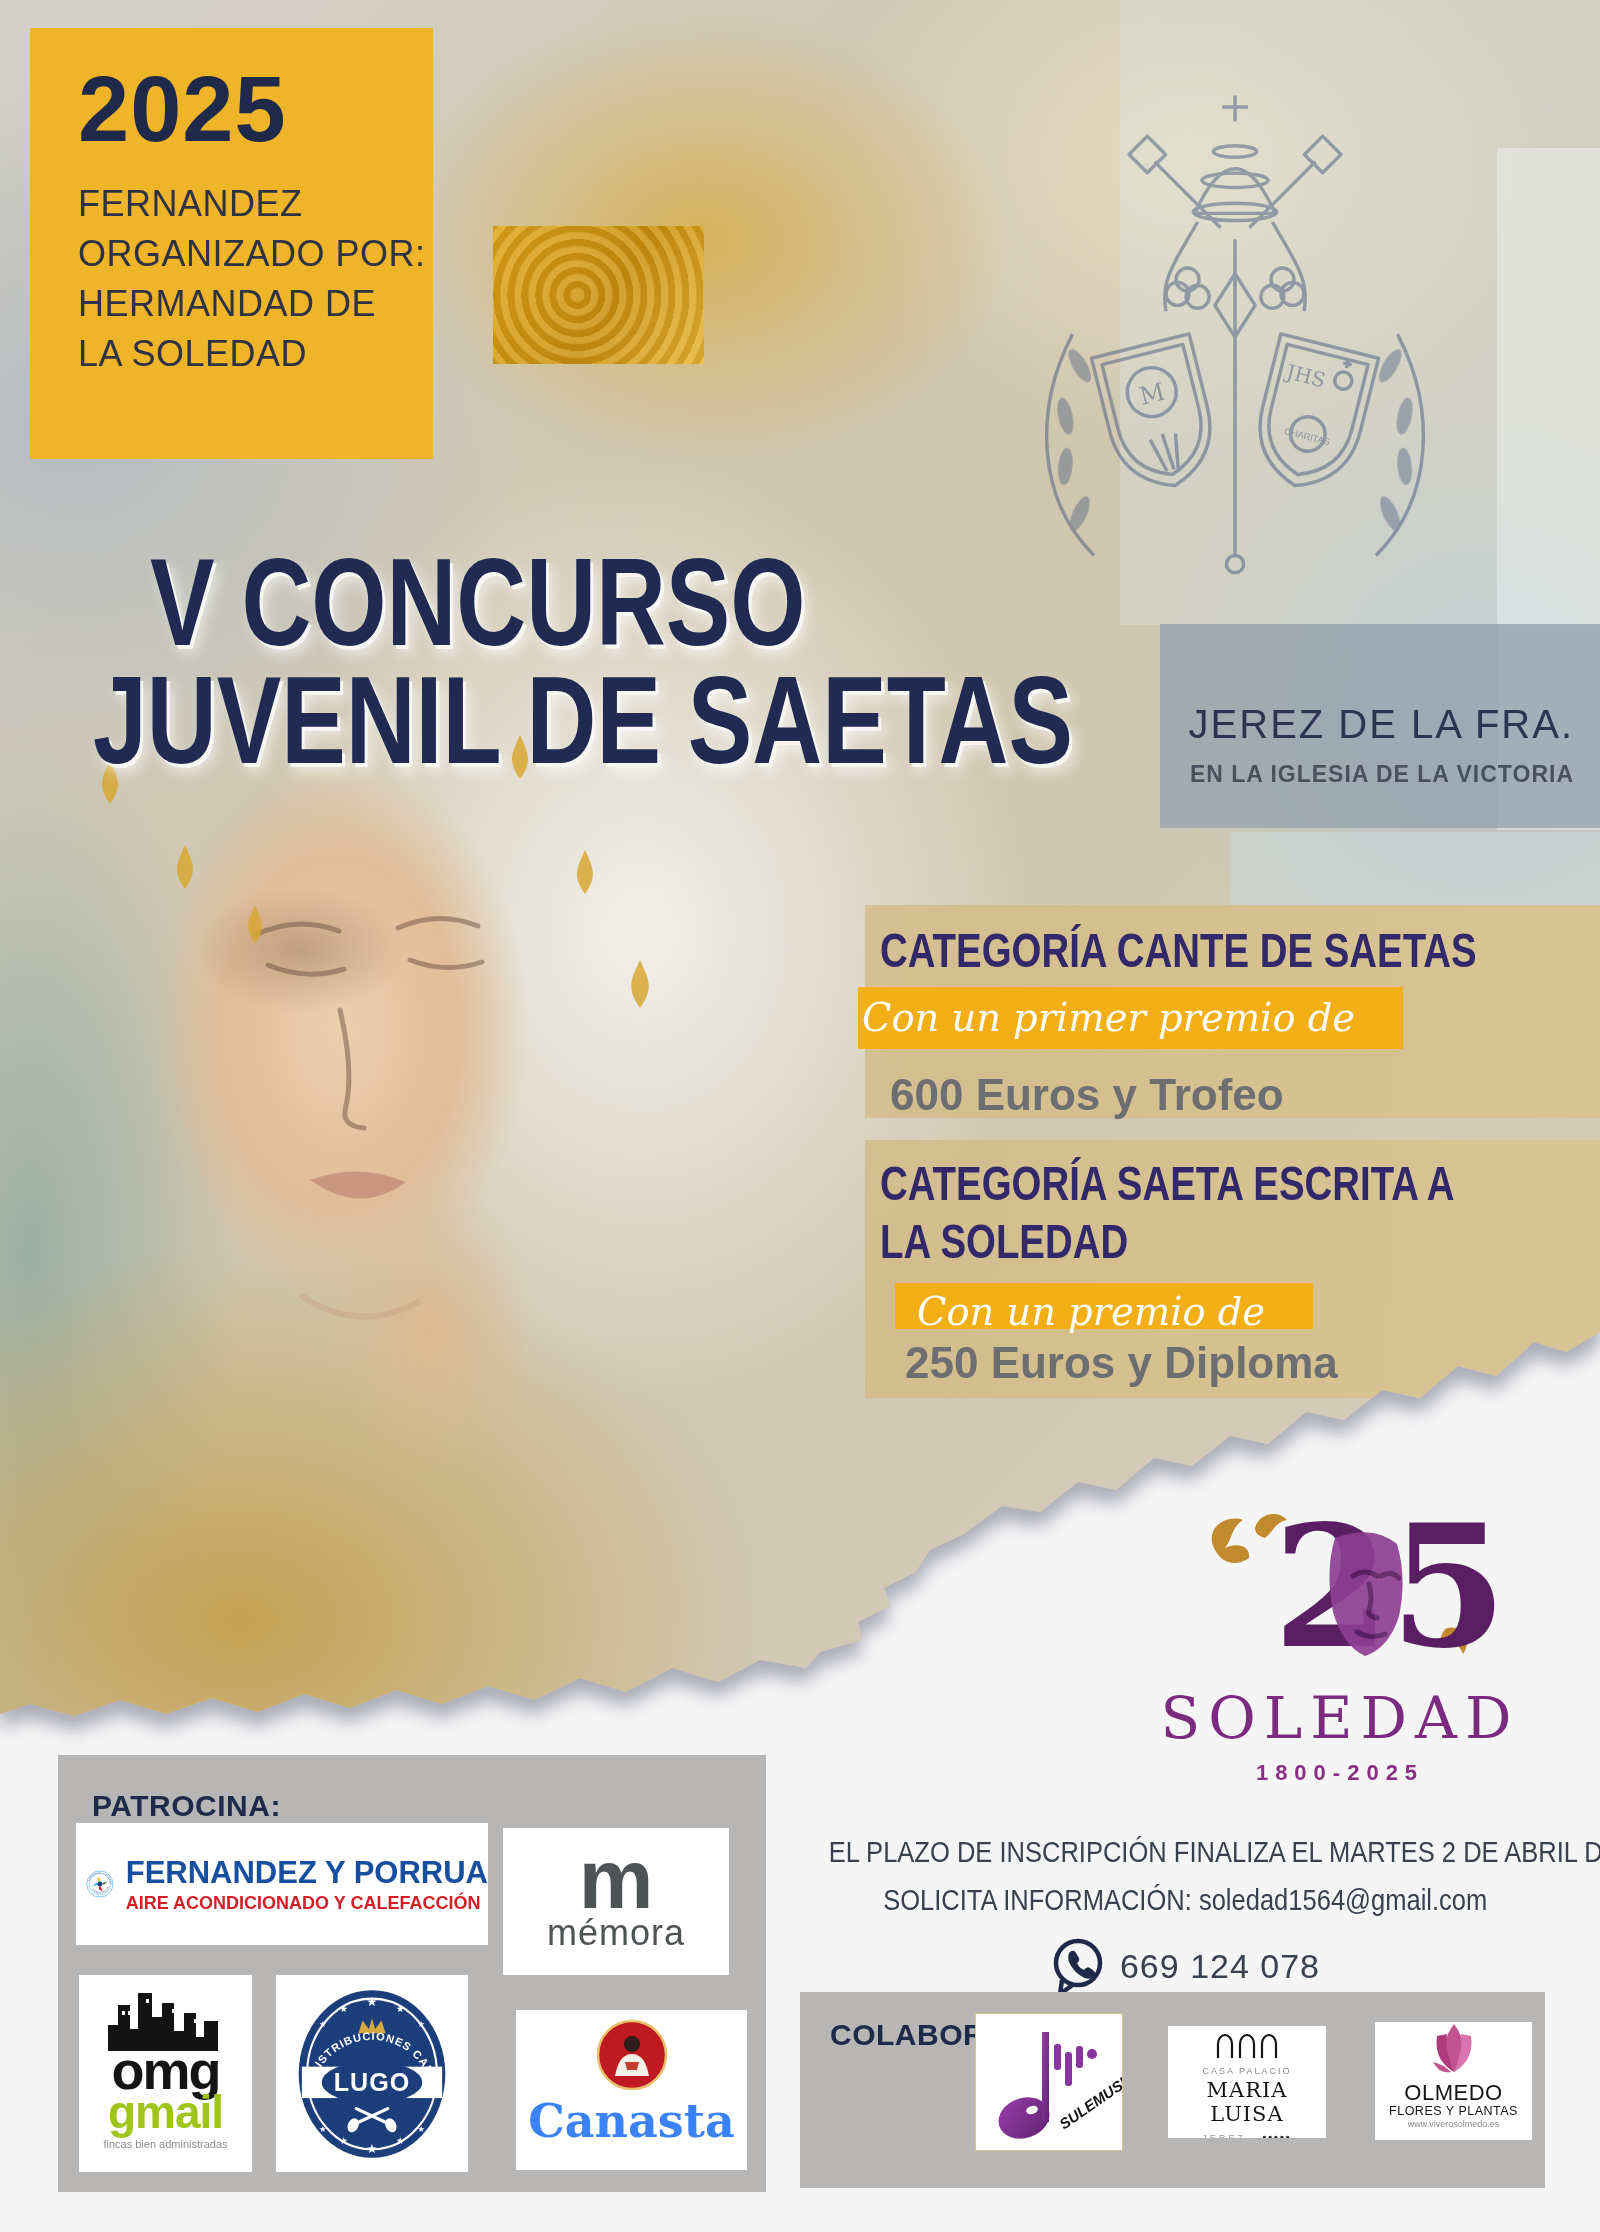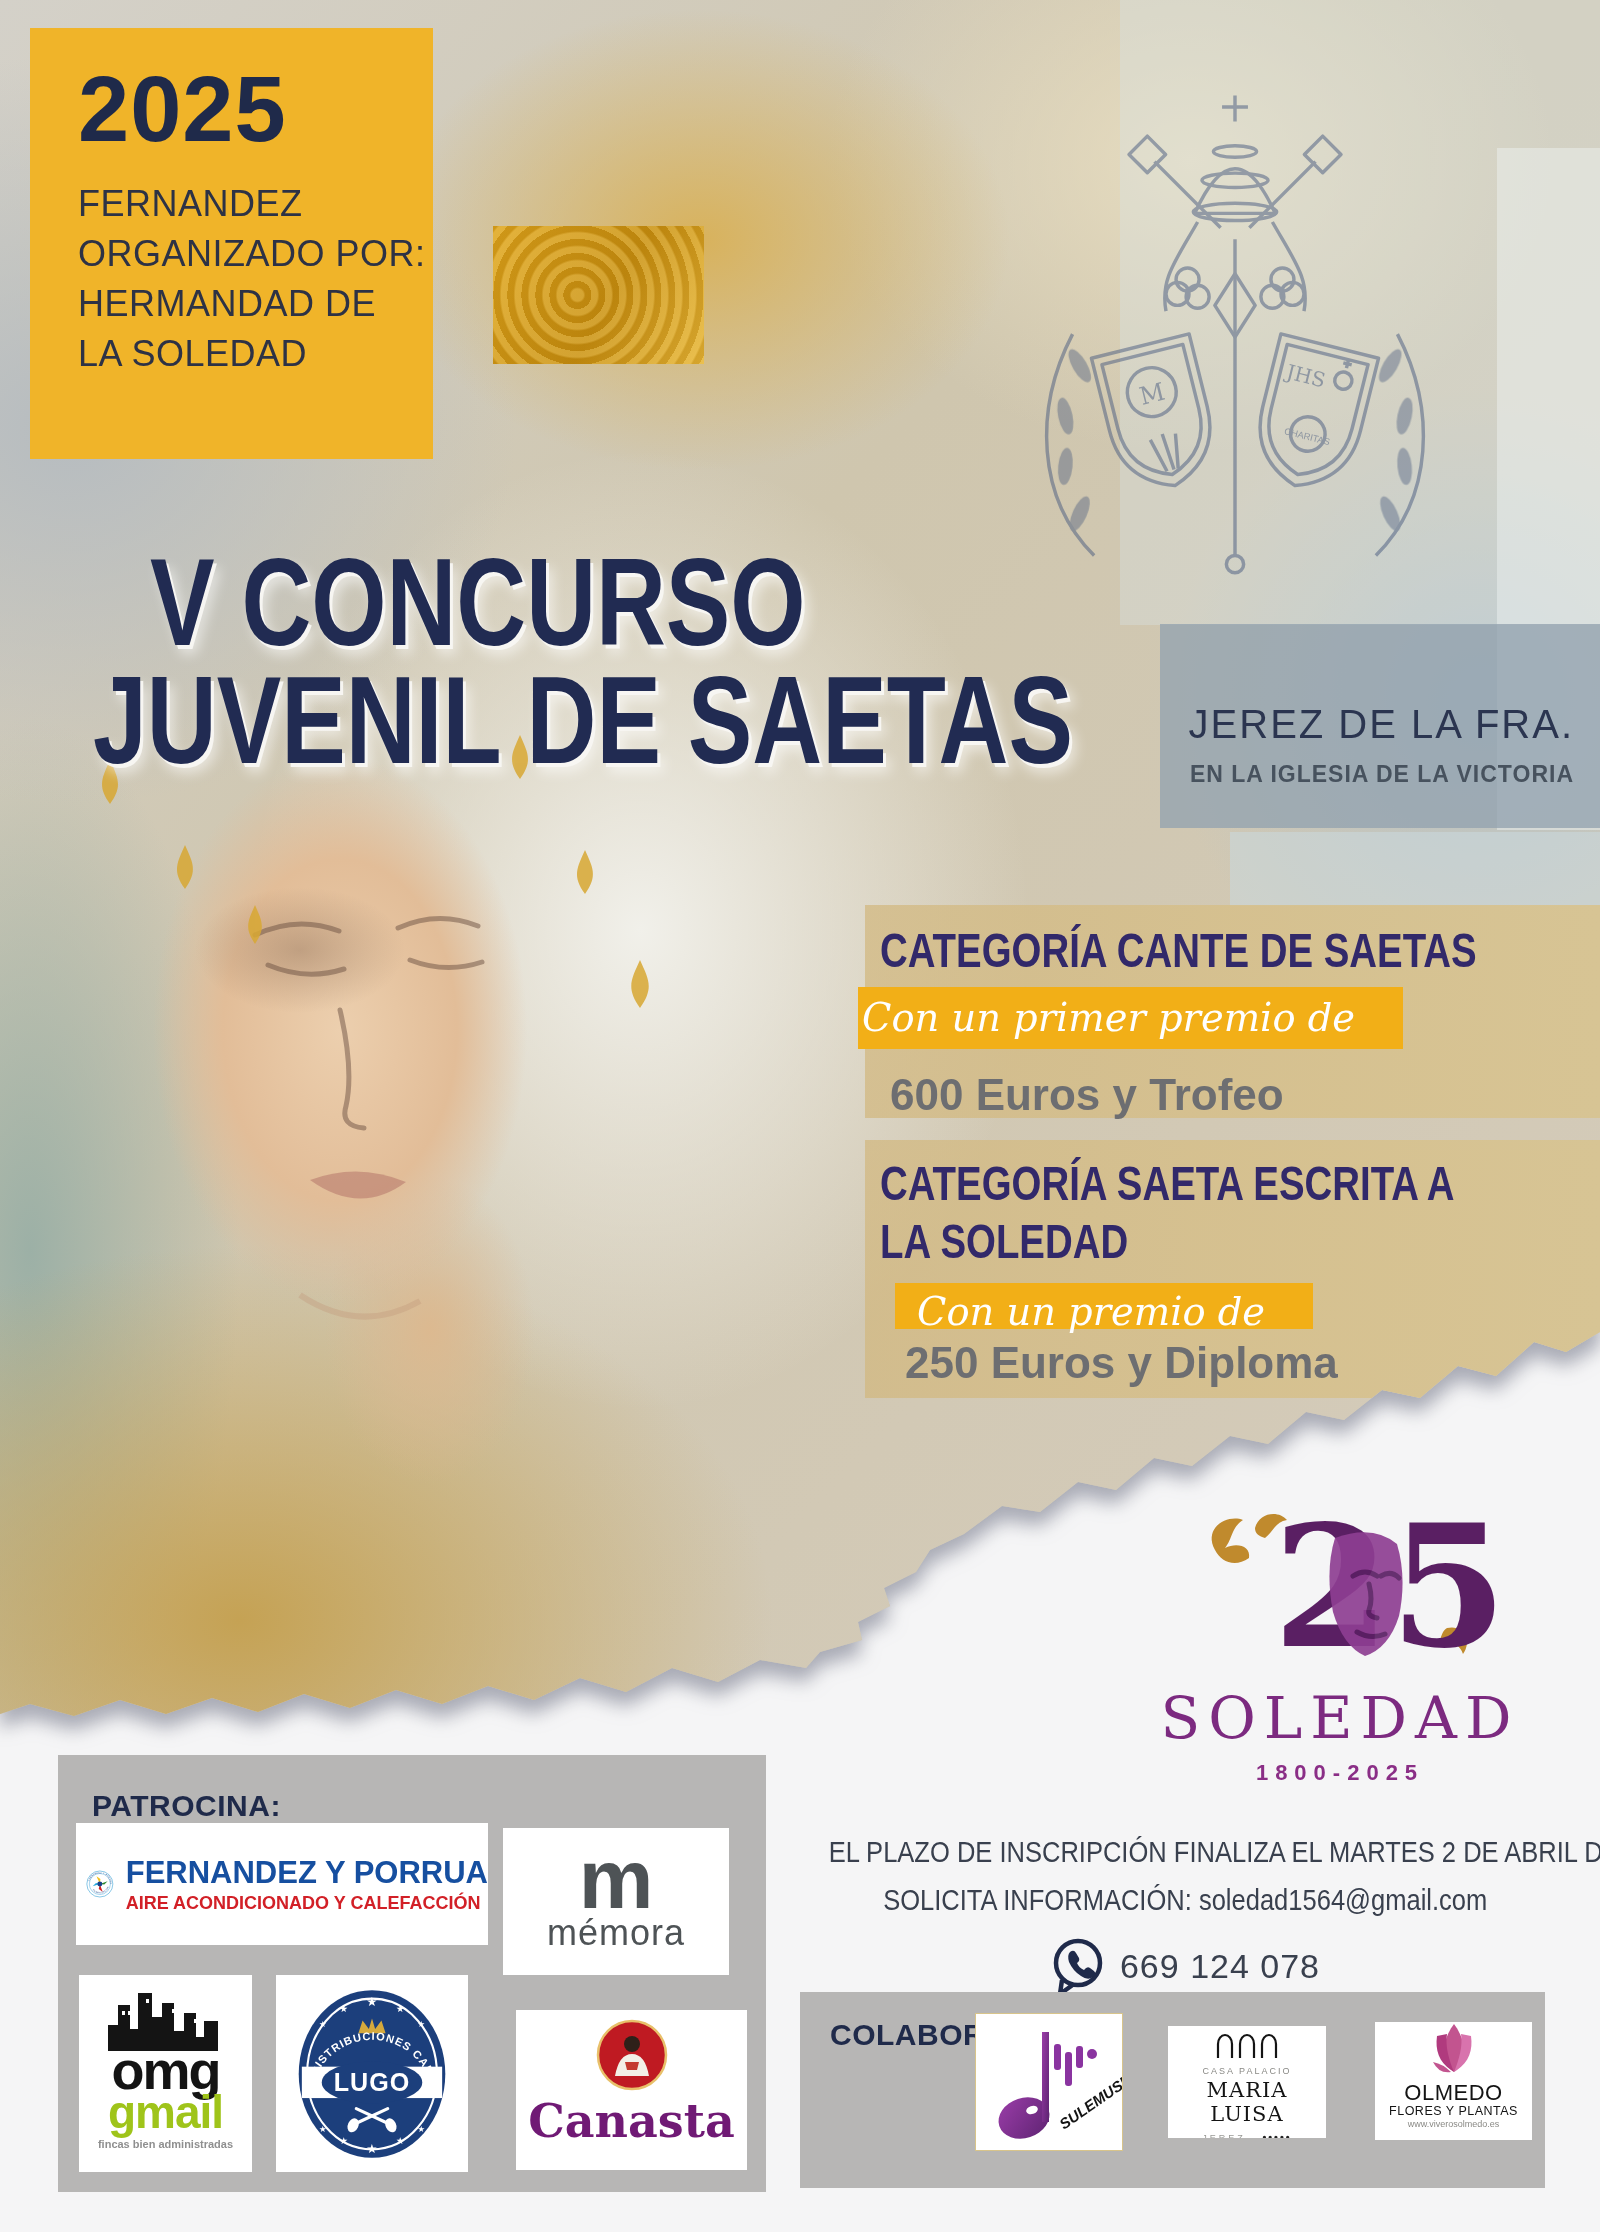--- a/index.html
+++ b/index.html
@@ -89,24 +89,24 @@
   .p-patrocina{left:58px;top:1755px;width:708px;height:437px;}
   .t-fp{left:18px;top:68px;width:412px;height:122px;display:flex;align-items:center;padding-left:10px;}
   .fp-name{font-size:31px;font-weight:bold;color:#164FA0;white-space:nowrap;}
   .fp-tag{font-size:18px;font-weight:bold;color:#D22027;white-space:nowrap;margin-top:2px;}
   .t-memora{left:445px;top:73px;width:226px;height:147px;text-align:center;color:#4E5356;}
   .memora-m{font-size:84px;font-weight:bold;line-height:.9;margin-top:14px;}
   .memora-w{font-size:36px;letter-spacing:1px;margin-top:-6px;}
   .t-omg{left:21px;top:220px;width:173px;height:197px;text-align:center;}
   .omg-1{font-size:54px;font-weight:900;color:#141414;line-height:.8;letter-spacing:-2px;margin-top:-6px;}
   .omg-2{font-size:46px;font-weight:900;color:#9FC41A;line-height:.9;letter-spacing:-1px;}
-  .omg-tag{font-size:11px;color:#8f8f8f;margin-top:4px;font-weight:bold;}
+  .omg-tag{font-size:11px;color:#8f8f8f;margin-top:4px;}
   .t-lugo{left:218px;top:220px;width:192px;height:197px;display:flex;align-items:center;justify-content:center;}
   .t-canasta{left:458px;top:255px;width:231px;height:160px;text-align:center;}
-  .canasta-w{font-family:"DejaVu Serif",serif;font-size:46px;font-weight:bold;color:#701a75;margin-top:-2px;}
+  .canasta-w{font-family:"DejaVu Serif",serif;font-size:46px;font-weight:bold;color:#3b82f6;margin-top:-2px;}
 
   .p-colabora{left:800px;top:1992px;width:745px;height:196px;}
   .t-sule{left:175px;top:21px;width:148px;height:138px;border:1px solid #d8c48a;}
   .t-maria{left:368px;top:34px;width:158px;height:112px;text-align:center;}
   .maria-cp{font-size:9px;letter-spacing:2px;color:#8a8a86;margin-top:4px;}
   .maria-name{font-family:"DejaVu Serif",serif;font-size:21px;letter-spacing:1px;color:#141414;margin-top:2px;}
   .maria-bottom{font-size:9px;letter-spacing:3px;color:#9a9a96;margin-top:5px;}
   .maria-bottom b{color:#222;font-size:11px;letter-spacing:2px;}
   .t-olmedo{left:575px;top:30px;width:157px;height:118px;text-align:center;}
   .olmedo-n{font-size:22px;color:#141414;letter-spacing:.5px;line-height:1;}

